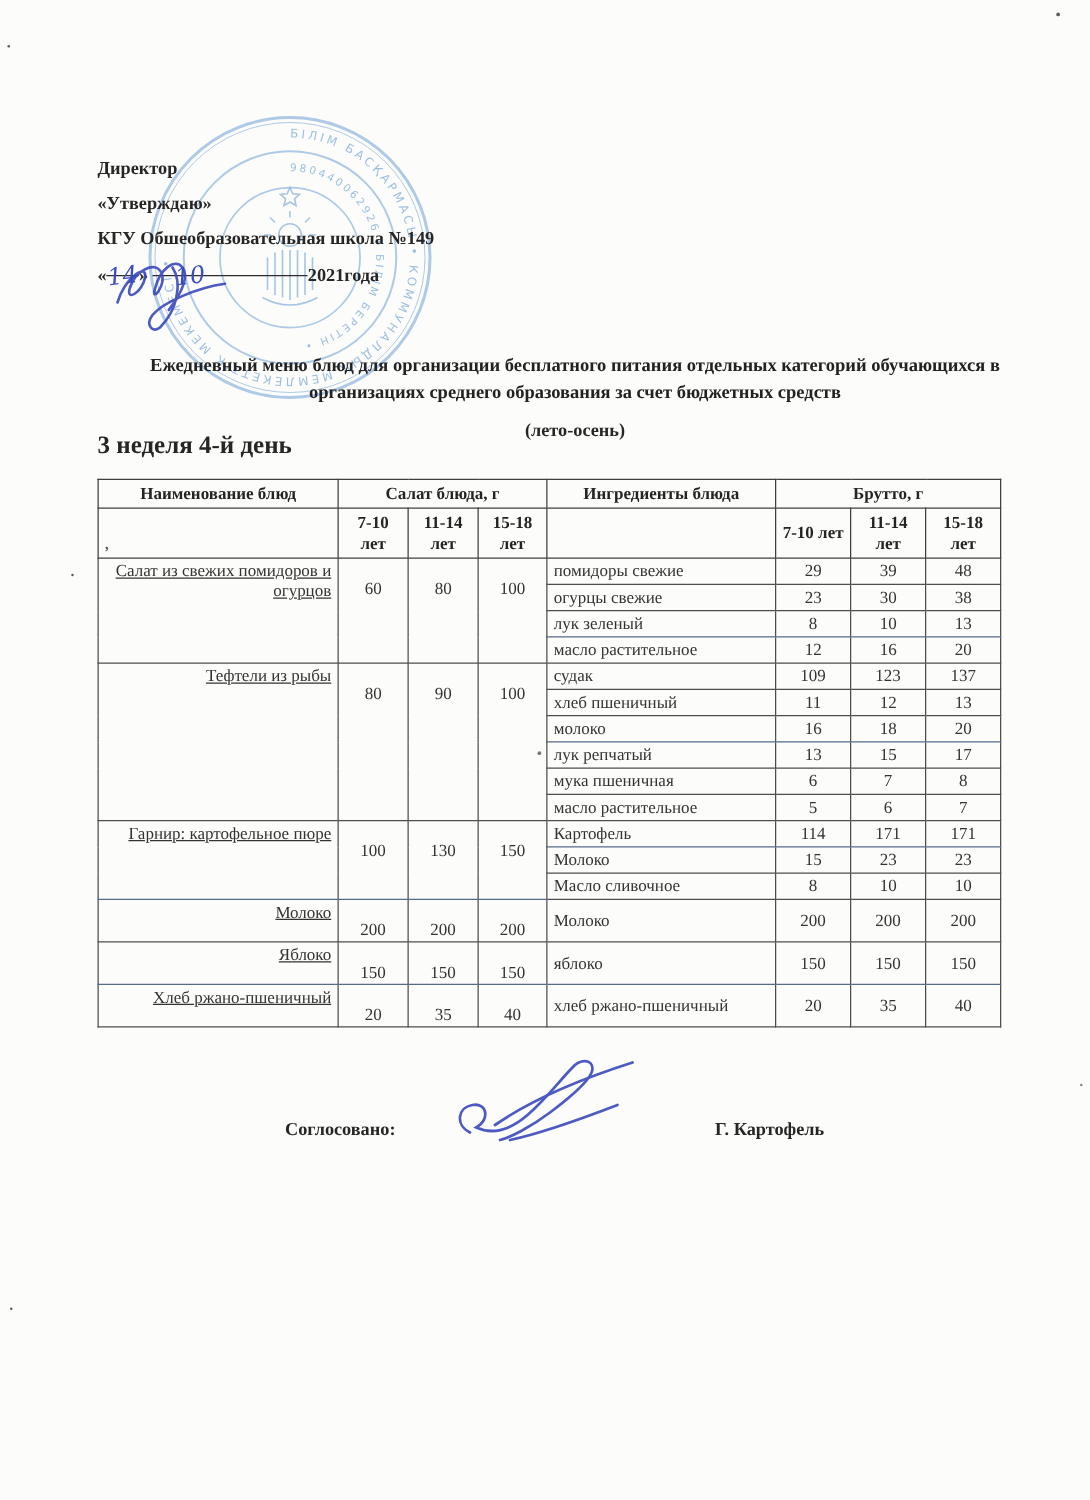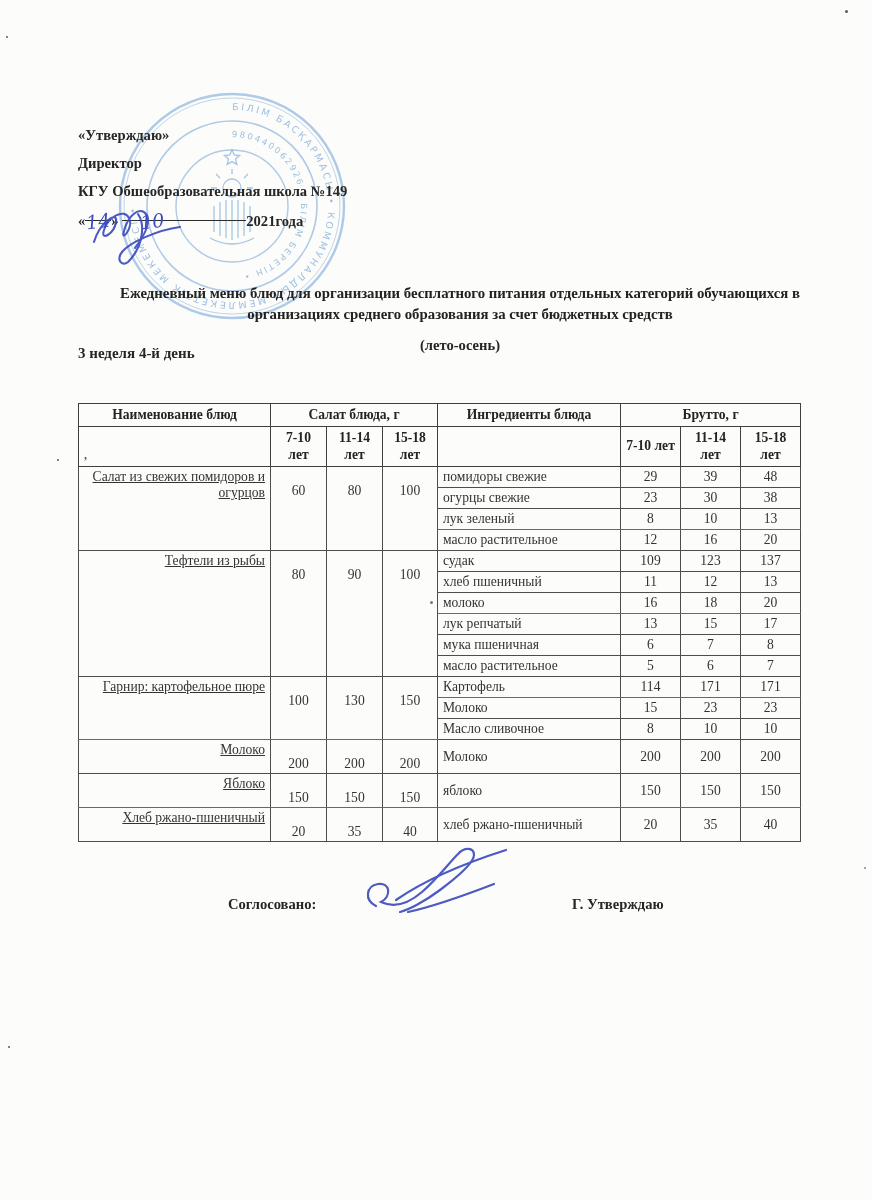--- a/index.html
+++ b/index.html
@@ -20,25 +20,25 @@
   .sig-line{display:inline-block;width:95px;border-bottom:1.4px solid #2c2c2c;height:15px;vertical-align:baseline;}
   .day-line{display:inline-block;width:26px;border-bottom:1.4px solid #2c2c2c;height:15px;text-align:center;}
   .month-line{display:inline-block;width:106px;border-bottom:1.4px solid #2c2c2c;height:15px;text-align:left;padding-left:18px;}
   .hand{font-family:"DejaVu Serif",serif;font-style:italic;font-weight:normal;color:#3c4cc0;font-size:19px;display:inline-block;transform:rotate(-7deg);position:relative;top:2px;}
   .header-sig{position:absolute;left:80px;top:196px;z-index:3;}
 
   
   .title-wrap{position:absolute;top:283px;left:0;width:872px;text-align:center;z-index:2;padding-left:24px;}
   .title-main{max-width:690px;margin:0 auto;font-weight:bold;font-size:14.8px;line-height:21px;color:#222;}
   .title-season{margin-top:12px;font-weight:bold;font-size:14.6px;}
-  .week-day{position:absolute;top:345px;left:78px;font-weight:bold;font-size:15px;z-index:2;}
+  .week-day{position:absolute;top:345px;left:78px;font-weight:bold;font-size:20px;z-index:2;}
 
   
   .menu-table{
-    position:absolute;top:403px;left:78px;width:722px;z-index:2;
+    position:absolute;top:383px;left:78px;width:722px;z-index:2;
     border-collapse:collapse;table-layout:fixed;
     font-size:13.6px;color:#333;
   }
   .menu-table th,.menu-table td{border:1px solid #4d4d4d;padding:1px 5px;}
   .menu-table thead th{font-weight:bold;text-align:center;color:#242424;}
   .menu-table thead tr:nth-child(1){height:23px;}
   .menu-table thead tr:nth-child(2){height:40px;}
   .menu-table thead .age{line-height:1.25;vertical-align:middle;}
   .menu-table tbody tr{height:21px;}
   .menu-table td.dish{vertical-align:top;text-align:right;line-height:1.2;padding-top:2px;text-decoration:underline;}
@@ -93,22 +93,22 @@
     <g fill="none" stroke="#7aa8d9" opacity="0.65" stroke-width="1.3">
       <path d="M120 64 l2.2 5 5.4 .5 -4 3.6 1.2 5.3 -4.8 -2.8 -4.8 2.8 1.2 -5.3 -4 -3.6 5.4 -.5 z"></path>
       <circle cx="120" cy="102" r="9"></circle>
       <path d="M120 88 v-5 M108 92 l-4 -4 M132 92 l4 -4 M105 102 h-6 M135 102 h6"></path>
       <path d="M102 120 v26 M108 116 v34 M114 114 v38 M120 114 v40 M126 114 v38 M132 116 v34 M138 120 v26"></path>
       <path d="M98 152 q22 12 44 0"></path>
     </g>
   </svg>
 
   <div class="approval">
+    <div class="line">Директор</div>
     <div class="line">«Утверждаю»</div>
-    <div class="line">Директор</div>
     <div class="line">КГУ Обшеобразовательная школа №149</div>
     <div class="line"><span>«</span><span class="day-line"><span class="hand">14</span></span><span>»</span>&nbsp;<span class="month-line"><span class="hand">10</span></span><span>2021года</span></div>
   </div>
 
   <svg class="header-sig" width="140" height="70" viewBox="0 0 140 70">
     <g fill="none" stroke="#3a49bb" stroke-width="2.1" stroke-linecap="round" opacity="0.9">
       <path d="M14 46 C 20 26, 38 14, 36 26 C 34 38, 20 46, 24 34 C 28 21, 44 12, 49 22 C 54 32, 40 47, 44 35 C 48 19, 60 10, 66 18 C 72 26, 64 40, 55 52"></path>
       <path d="M58 18 C 66 30, 62 52, 48 66 C 42 71, 36 64, 42 56 C 50 46, 78 34, 100 31"></path>
     </g>
   </svg>
@@ -275,21 +275,21 @@
   </table>
 
   <div class="agreed-label">Соглосовано:</div>
   <svg class="footer-sig" width="180" height="90" viewBox="0 0 180 90">
     <g fill="none" stroke="#3a49bb" stroke-width="2.2" stroke-linecap="round" opacity="0.9">
       <path d="M26 66 C 14 60, 16 46, 28 44 C 40 42, 42 56, 31 62 C 44 68, 58 64, 72 52 C 88 38, 98 24, 108 14 C 114 7, 124 7, 124 15 C 124 23, 106 38, 90 50 C 74 62, 58 70, 50 72"></path>
       <path d="M46 60 C 72 42, 112 24, 156 10"></path>
       <path d="M58 72 C 86 66, 118 54, 144 44"></path>
     </g>
   </svg>
-  <div class="agreed-name">Г. Утверждаю</div>
+  <div class="agreed-name">Г. Картофель</div>
 
   <div class="speck sp1"></div>
   <div class="speck sp2"></div>
   <div class="speck sp3"></div>
   <div class="speck sp4"></div>
   <div class="speck sp5"></div>
   <div class="speck sp6"></div>
 </div>
 
 </body></html>

